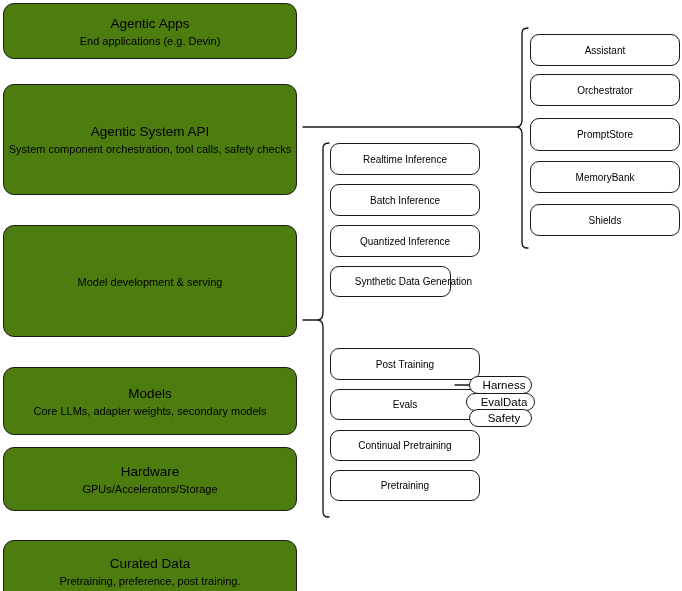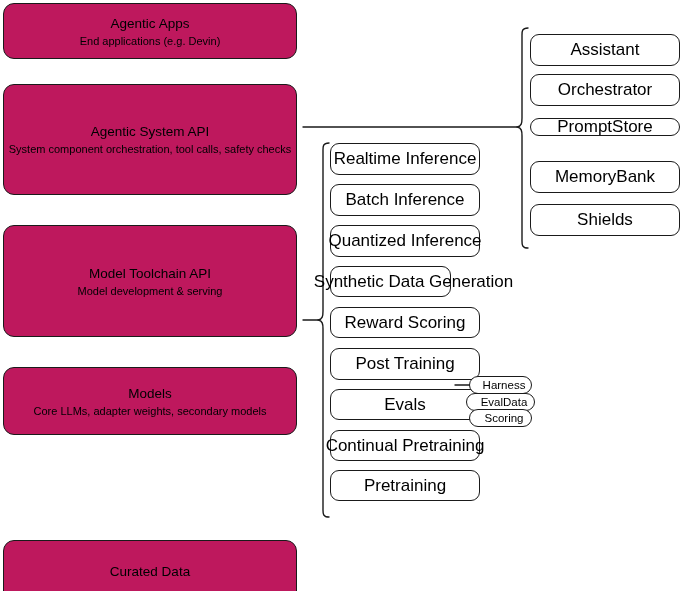--- a/index.html
+++ b/index.html
@@ -14,21 +14,21 @@
   #canvas {
     position: relative;
     width: 682px;
     height: 591px;
     background: #ffffff;
     overflow: hidden;
   }
   .box {
     position: absolute;
     box-sizing: border-box;
-    background: #be185d;
+    background: #4d7c0f;
     border: 1.4px solid #1a1a1a;
     border-radius: 11px;
     display: flex;
     flex-direction: column;
     align-items: center;
     justify-content: center;
     text-align: center;
     padding: 2px 6px;
   }
   .box .title {
@@ -47,21 +47,21 @@
   
   .item {
     position: absolute;
     box-sizing: border-box;
     background: #ffffff;
     border: 1.4px solid #1a1a1a;
     border-radius: 9px;
     display: flex;
     align-items: center;
     justify-content: center;
-    font-size: 17px;
+    font-size: 10px;
     color: #000000;
     white-space: nowrap;
   }
   
   .pill {
     position: absolute;
     box-sizing: border-box;
     background: #ffffff;
     border: 1.4px solid #1a1a1a;
     border-radius: 10px;
@@ -123,61 +123,64 @@
     <div class="title">Agentic Apps</div>
     <div class="subtitle">End applications (e.g. Devin)</div>
   </div>
 
   <div class="box" style="left:3px; top:84px; width:294px; height:111px;">
     <div class="title">Agentic System API</div>
     <div class="subtitle">System component orchestration, tool calls, safety checks</div>
   </div>
 
   <div class="box" style="left:3px; top:225px; width:294px; height:112px;">
-    <div class="title">Model Toolchain API</div>
     <div class="subtitle">Model development &amp; serving</div>
   </div>
 
   <div class="box" style="left:3px; top:367px; width:294px; height:68px;">
     <div class="title">Models</div>
     <div class="subtitle">Core LLMs, adapter weights, secondary models</div>
   </div>
 
+  <div class="box" style="left:3px; top:447px; width:294px; height:64px;">
+    <div class="title">Hardware</div>
+    <div class="subtitle">GPUs/Accelerators/Storage</div>
+  </div>
 
   <div class="box" style="left:3px; top:528px; width:294px; height:62px;margin-top:12px;">
     <div class="title">Curated Data</div>
+    <div class="subtitle">Pretraining, preference, post training.</div>
   </div>
 
   <div class="item" style="left:330px; top:143px; width:150px; height:32px;">Realtime Inference</div>
 
   <div class="item" style="left:330px; top:184px; width:150px; height:32px;">Batch Inference</div>
 
   <div class="item" style="left:330px; top:225px; width:150px; height:32px;">Quantized Inference</div>
 
   <div class="item" style="left:330px; top:266px; width:121px; height:31px;padding-left:46px;">Synthetic Data Generation</div>
 
-  <div class="item" style="left:330px; top:307px; width:150px; height:31px;">Reward Scoring</div>
 
   <div class="item" style="left:330px; top:348px; width:150px; height:32px;">Post Training</div>
 
   <div class="item" style="left:330px; top:389px; width:150px; height:31px;">Evals</div>
 
   <div class="item" style="left:330px; top:430px; width:150px; height:31px;">Continual Pretraining</div>
 
   <div class="item" style="left:330px; top:470px; width:150px; height:31px;">Pretraining</div>
 
   <div class="pill" style="left:469px; top:376px; width:63px; height:18px;">Harness</div>
 
   <div class="pill" style="left:466px; top:393px; width:69px; height:18px;">EvalData</div>
 
-  <div class="pill" style="left:469px; top:409px; width:63px; height:18px;">Scoring</div>
+  <div class="pill" style="left:469px; top:409px; width:63px; height:18px;">Safety</div>
 
   <div class="item" style="left:530px; top:34px; width:150px; height:32px;">Assistant</div>
 
   <div class="item" style="left:530px; top:74px; width:150px; height:32px;">Orchestrator</div>
 
-  <div class="item" style="left:530px; top:118px; width:150px; height:18px;">PromptStore</div>
+  <div class="item" style="left:530px; top:118px; width:150px; height:33px;">PromptStore</div>
 
   <div class="item" style="left:530px; top:161px; width:150px; height:32px;">MemoryBank</div>
 
   <div class="item" style="left:530px; top:204px; width:150px; height:32px;">Shields</div>
 
 </div>
 
 </body></html>

